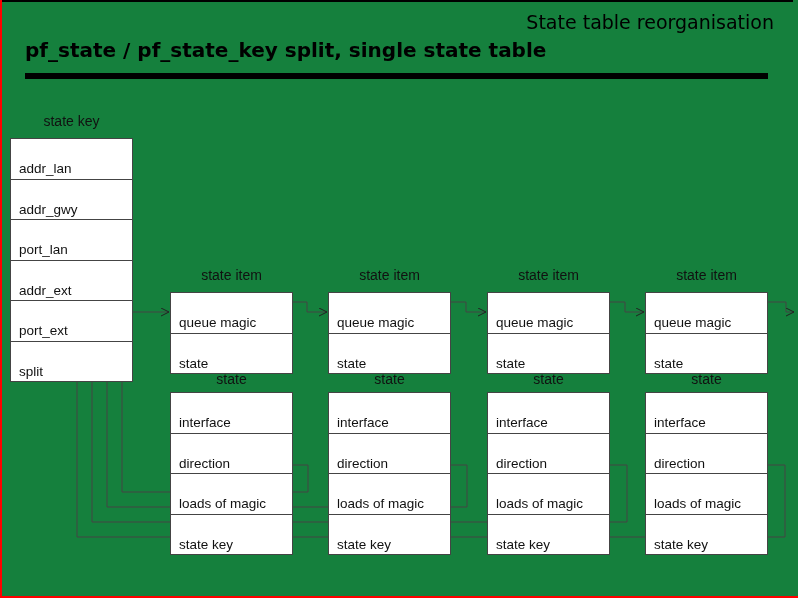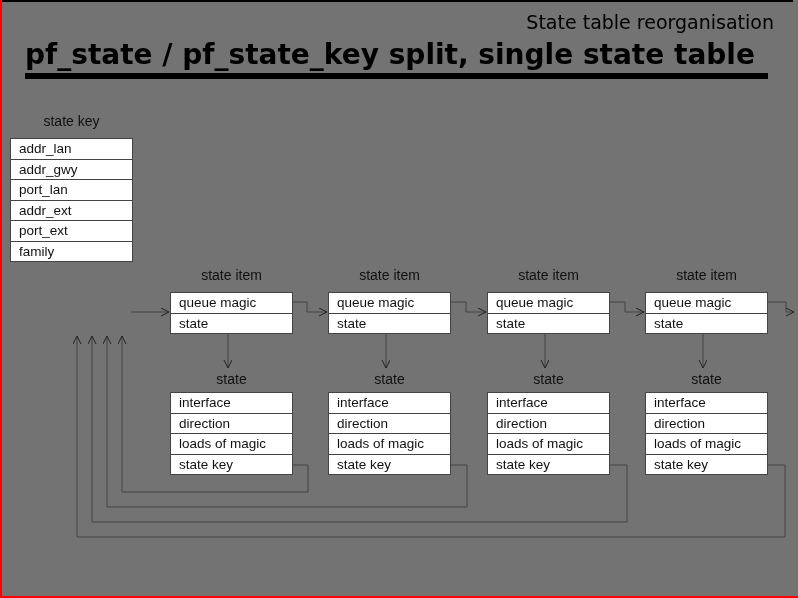--- a/index.html
+++ b/index.html
@@ -1,47 +1,47 @@
 <!DOCTYPE html>
 <html><head>
 <meta charset="utf-8">
 <style>
   html,body { margin:0; padding:0; background:#ffffff; }
   .slide {
-    position:relative; width:798px; height:598px; background:#737373;
+    position:relative; width:798px; height:598px; background:#15803d;
     font-family:"Liberation Sans", sans-serif; color:#111; overflow:hidden;
   }
   
   .edge-left   { position:absolute; left:0; top:0; width:2px; height:598px; background:#ff0000; }
   .edge-bottom { position:absolute; left:0; bottom:0; width:798px; height:2px; background:#ff0000; }
   .edge-top    { position:absolute; left:0; top:0; width:793px; height:2px; background:#000000; }
 
   .corner-title {
     position:absolute; top:11px; right:24px; font-size:19px;
     font-family:"DejaVu Sans", sans-serif; color:#000;
   }
   .heading {
-    position:absolute; top:38px; left:25px; font-size:28px; font-weight:bold;
+    position:absolute; top:38px; left:25px; font-size:20px; font-weight:bold;
     font-family:"DejaVu Sans", sans-serif; color:#000; letter-spacing:0px; white-space:nowrap;
   }
   .heading-underline {
     position:absolute; top:73px; left:25px; width:743px; height:6px; background:#000;
   }
 
   .lbl {
     position:absolute; width:123px; text-align:center; font-size:14px; color:#111;
     white-space:nowrap;
   }
 
   .tbl {
     position:absolute; width:121px; background:#fff; border:1px solid #444; z-index:2;
   }
   .tbl .row {
     height:19.5px; line-height:19.5px; border-bottom:1px solid #444;
-    padding-left:8px; font-size:13.5px; white-space:nowrap; overflow:hidden;
+    padding-left:8px; font-size:13.5px; white-space:nowrap; overflow:hidden;margin-top:20px;
   }
   .tbl .row:last-child { border-bottom:none; }
 
   svg.wires { position:absolute; left:0; top:0; z-index:1; }
 </style>
 </head>
 <body>
 
 <div class="slide">
 
@@ -80,21 +80,21 @@
   <div class="heading">pf_state / pf_state_key split, single state table</div>
   <div class="heading-underline"></div>
 
   <div class="lbl" style="left:10px; top:113px;">state key</div>
   <div class="tbl" style="left:10px; top:138px;">
     <div class="row">addr_lan</div>
     <div class="row">addr_gwy</div>
     <div class="row">port_lan</div>
     <div class="row">addr_ext</div>
     <div class="row">port_ext</div>
-    <div class="row">family</div>
+    <div class="row">split</div>
   </div>
 
   <div class="lbl" style="left:170px; top:267px;">state item</div>
   <div class="tbl" style="left:170px; top:292px;">
     <div class="row">queue magic</div>
     <div class="row">state</div>
   </div>
 
   <div class="lbl" style="left:328px; top:267px;">state item</div>
   <div class="tbl" style="left:328px; top:292px;">

